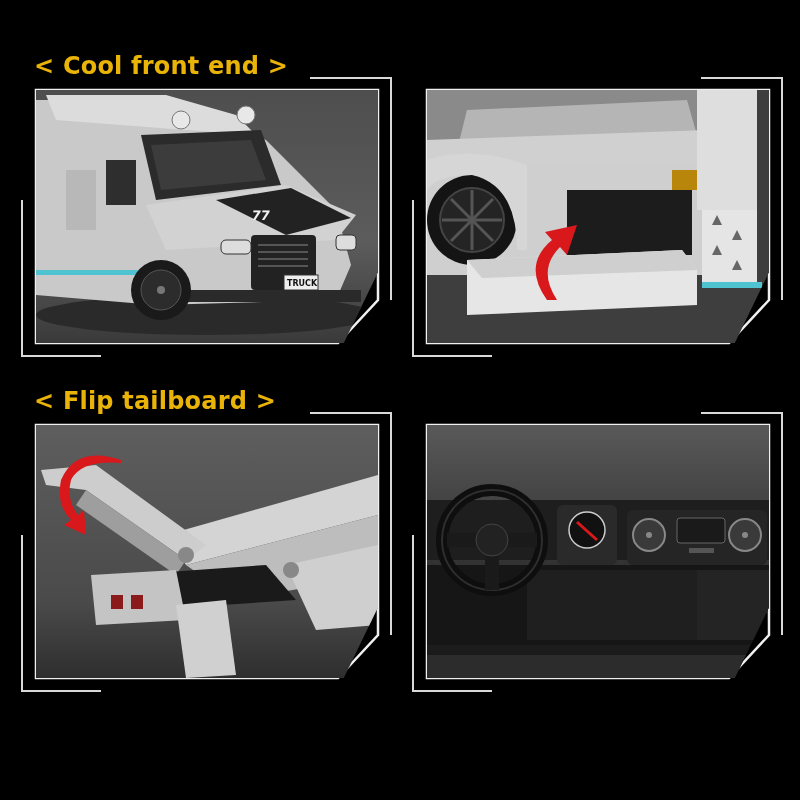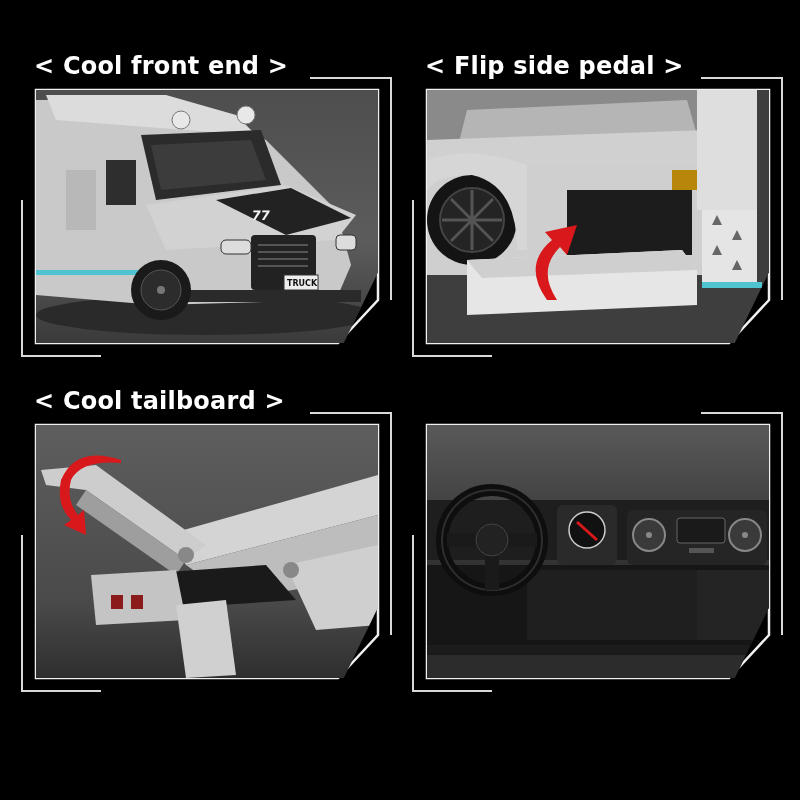--- a/index.html
+++ b/index.html
@@ -1,20 +1,20 @@
 <!DOCTYPE html>
 <html><head>
 <meta charset="utf-8">
 <style>
   html, body { margin: 0; padding: 0; background: #000; }
   body { width: 800px; height: 800px; position: relative; overflow: hidden; font-family: "DejaVu Sans", sans-serif; }
   .panel { position: absolute; width: 400px; height: 360px; }
   .title {
     position: absolute; left: 34px; top: 52px;
-    color: #ffffff; font-weight: bold; font-size: 24px; letter-spacing: 0.2px;
+    color: #eab308; font-weight: bold; font-size: 24px; letter-spacing: 0.2px;
     white-space: nowrap;
   }
   .title .br { font-weight: bold; }
   .frame-svg { position: absolute; left: 0; top: 0; width: 400px; height: 360px; overflow: visible; }
   .photo {
     position: absolute; left: 36px; top: 90px; width: 342px; height: 253px;
     clip-path: polygon(0 0, 100% 0, 100% 72%, 90% 100%, 0 100%);
     overflow: hidden;
   }
 </style>
@@ -74,25 +74,20 @@
       <rect x="0" y="180" width="110" height="5" fill="#4fc3d0"></rect>
 
       <circle cx="125" cy="200" r="30" fill="#1a1a1a"></circle>
       <circle cx="125" cy="200" r="20" fill="#2c2c2c" stroke="#555"></circle>
       <circle cx="125" cy="200" r="4" fill="#777"></circle>
     </svg>
   </div>
 </div>
 
 <div class="panel" style="left:391px;top:0;">
-  <div class="title" style="left:34px;">
-    <span class="br">&lt;</span>
-    <span>Flip side pedal</span>
-    <span class="br">&gt;</span>
-  </div>
   <svg class="frame-svg" viewBox="0 0 400 360">
     <polyline points="310,78 391,78 391,300" fill="none" stroke="#d9d9d9" stroke-width="2"></polyline>
     <polyline points="22,200 22,356 101,356" fill="none" stroke="#d9d9d9" stroke-width="2"></polyline>
     <polygon points="36,90 378,90 378,300 338,343 36,343" fill="none" stroke="#f0f0f0" stroke-width="2.5"></polygon>
   </svg>
   <div class="photo" style="background:#3e3e3e;">
     <svg width="342" height="253" viewBox="0 0 342 253">
 
       <polygon points="0,0 270,0 270,50 0,60" fill="#8a8a8a"></polygon>
       <polygon points="40,20 260,10 270,45 30,60" fill="#b5b5b5"></polygon>
@@ -129,21 +124,21 @@
       <polygon points="40,170 255,160 270,180 55,188" fill="#cfcfcf"></polygon>
 
       <path d="M120,210 Q95,175 125,150 L118,142 L150,135 L140,165 L133,157 Q110,180 130,210 Z" fill="#d8181b"></path>
     </svg>
   </div>
 </div>
 
 <div class="panel" style="left:0;top:335px;">
   <div class="title">
     <span class="br">&lt;</span>
-    <span>Cool tailboard</span>
+    <span>Flip tailboard</span>
     <span class="br">&gt;</span>
   </div>
   <svg class="frame-svg" viewBox="0 0 400 360">
     <polyline points="310,78 391,78 391,300" fill="none" stroke="#d9d9d9" stroke-width="2"></polyline>
     <polyline points="22,200 22,356 101,356" fill="none" stroke="#d9d9d9" stroke-width="2"></polyline>
     <polygon points="36,90 378,90 378,300 338,343 36,343" fill="none" stroke="#f0f0f0" stroke-width="2.5"></polygon>
   </svg>
   <div class="photo" style="background:linear-gradient(180deg,#5e5e5e 0%,#4a4a4a 70%,#2e2e2e 100%);">
     <svg width="342" height="253" viewBox="0 0 342 253">
 

